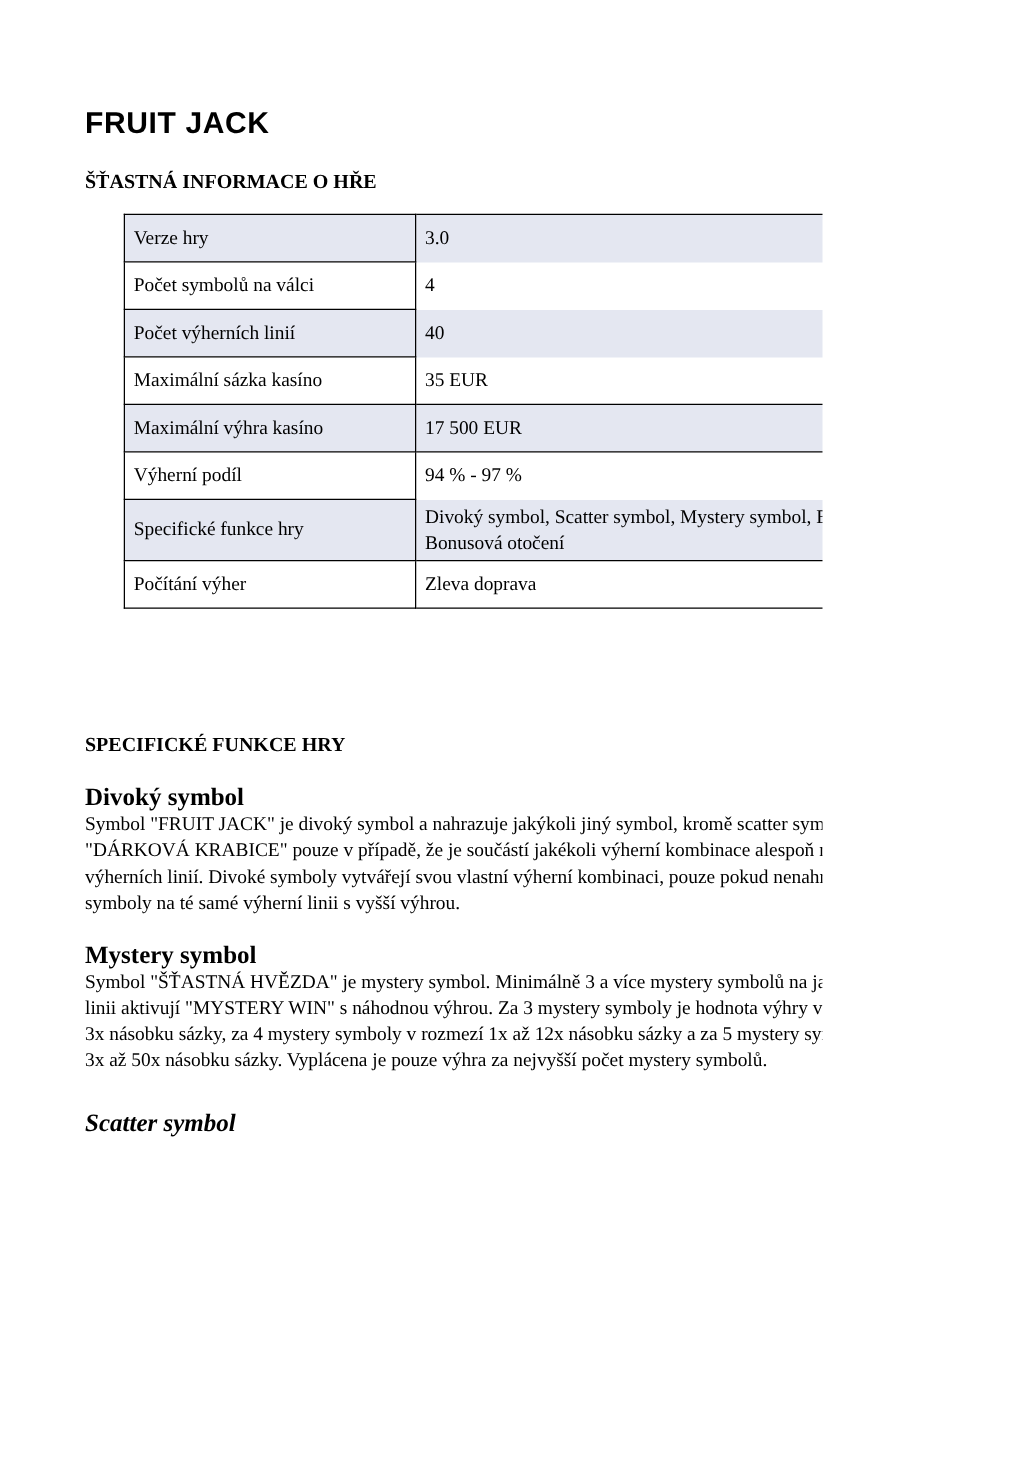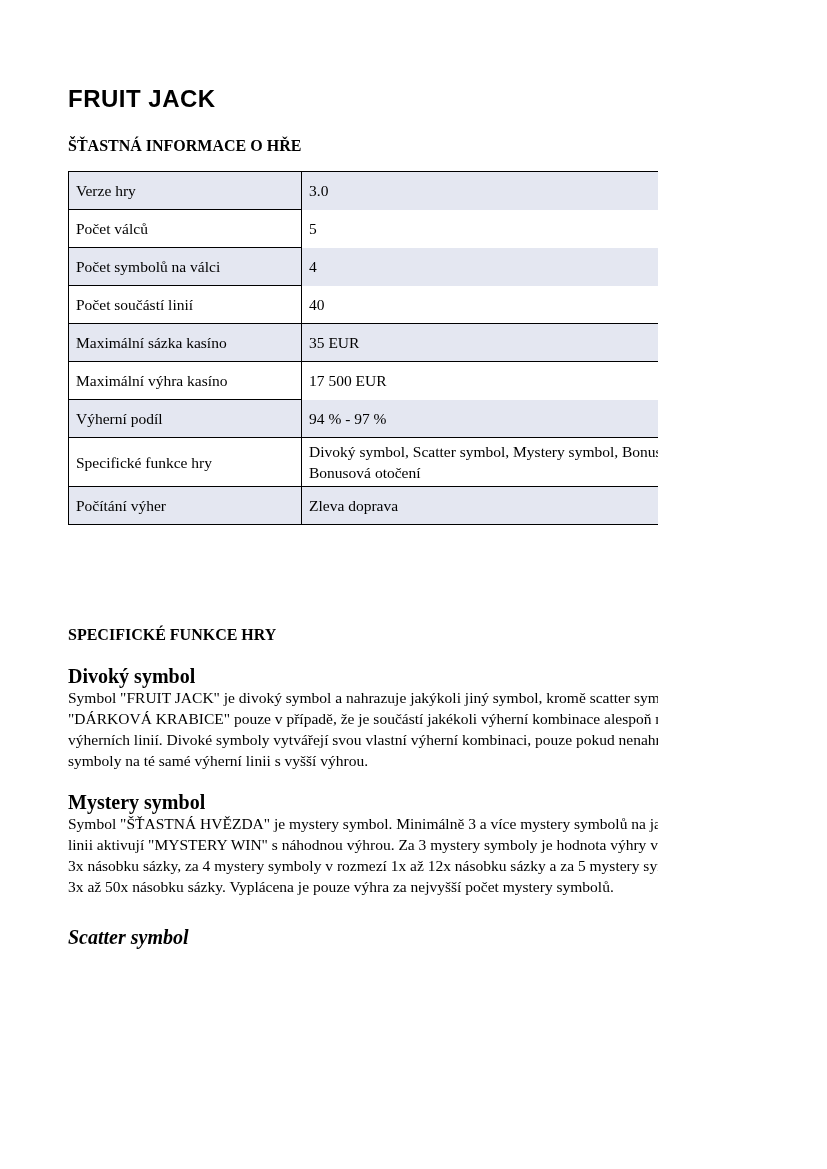--- a/index.html
+++ b/index.html
@@ -29,20 +29,21 @@
   .section-heading {
     font-family: "Liberation Serif", serif;
     font-weight: bold;
     font-size: 16px;
     line-height: 19px;
     margin: 0 0 16px 0;
   }
   .game-table {
     border-collapse: collapse;
     table-layout: fixed;
+    margin-left: 31px;
     width: 672px;
     font-size: 15.5px;
   }
   .game-table td {
     border: 1px solid #000000;
     vertical-align: middle;
     padding: 3px 7px;
     height: 31px; 
     line-height: 21px;
     overflow: hidden;
@@ -97,29 +98,25 @@
 
   <h2 class="section-heading">ŠŤASTNÁ INFORMACE O HŘE</h2>
 
   <table class="game-table">
     <tbody>
       <tr>
         <td class="label-cell">Verze hry</td>
         <td class="value-cell">3.0</td>
       </tr>
       <tr>
-        <td class="label-cell">Počet válců</td>
-        <td class="value-cell">5</td>
-      </tr>
-      <tr>
         <td class="label-cell">Počet symbolů na válci</td>
         <td class="value-cell">4</td>
       </tr>
       <tr>
-        <td class="label-cell">Počet součástí linií</td>
+        <td class="label-cell">Počet výherních linií</td>
         <td class="value-cell">40</td>
       </tr>
       <tr>
         <td class="label-cell">Maximální sázka kasíno</td>
         <td class="value-cell">35 EUR</td>
       </tr>
       <tr>
         <td class="label-cell">Maximální výhra kasíno</td>
         <td class="value-cell">17 500 EUR</td>
       </tr>

